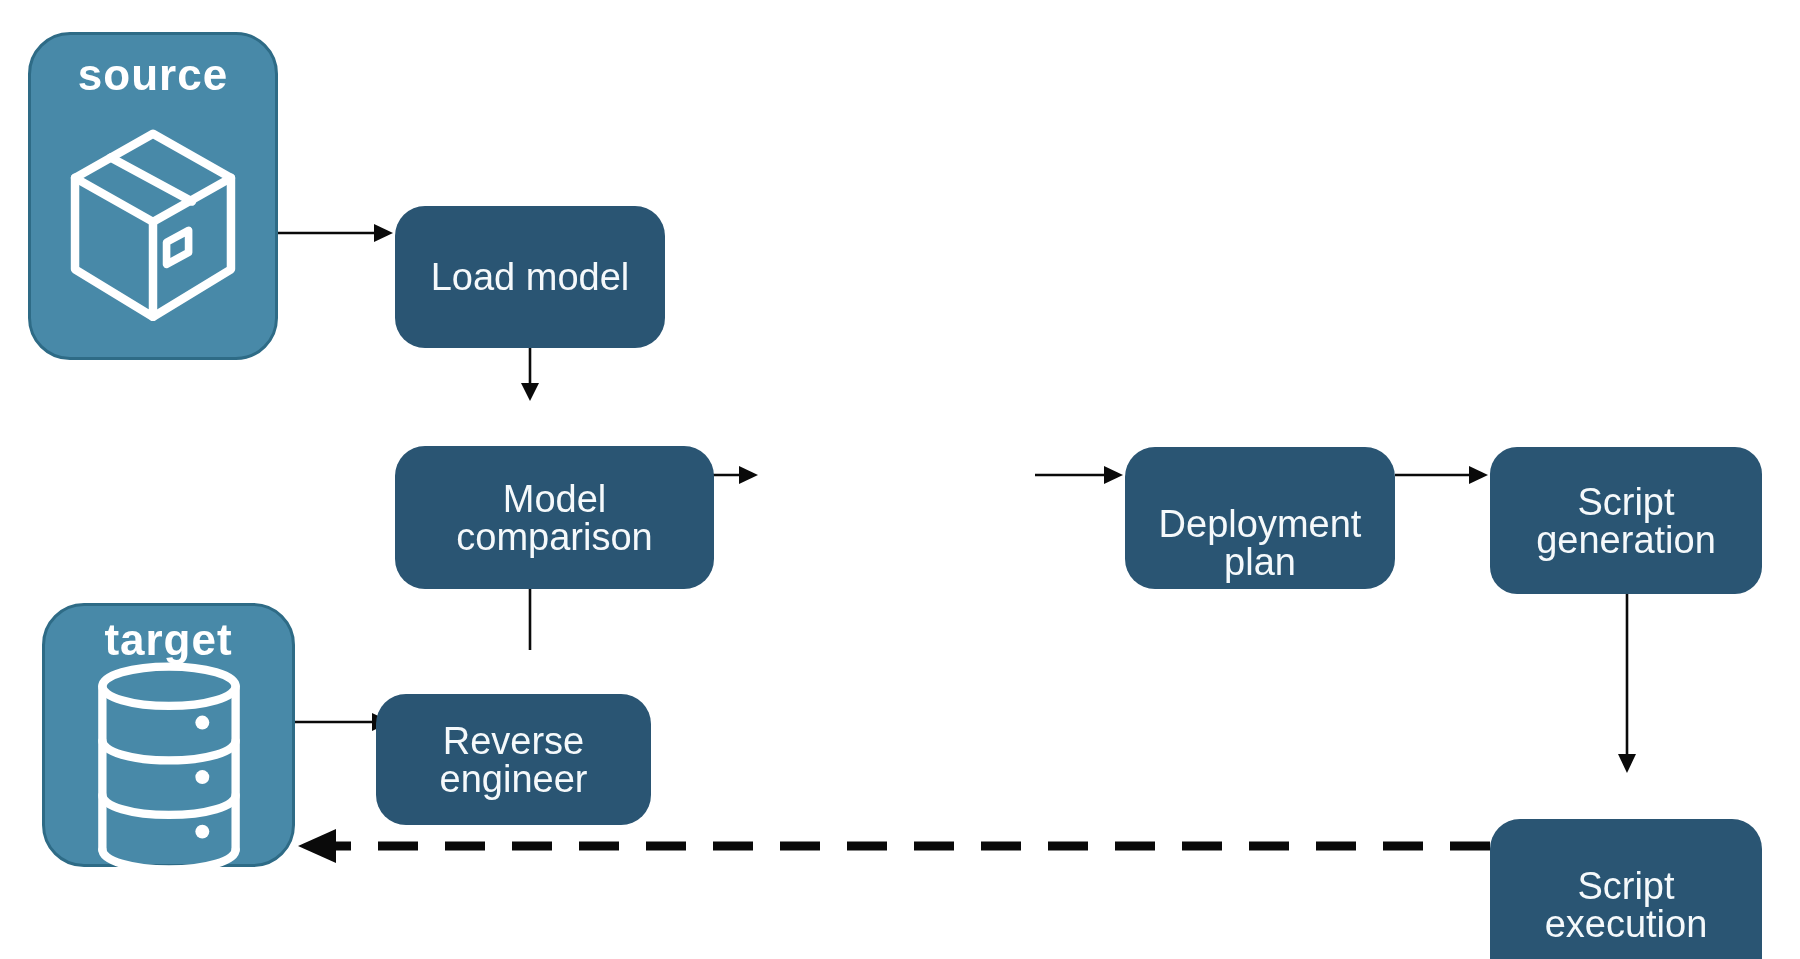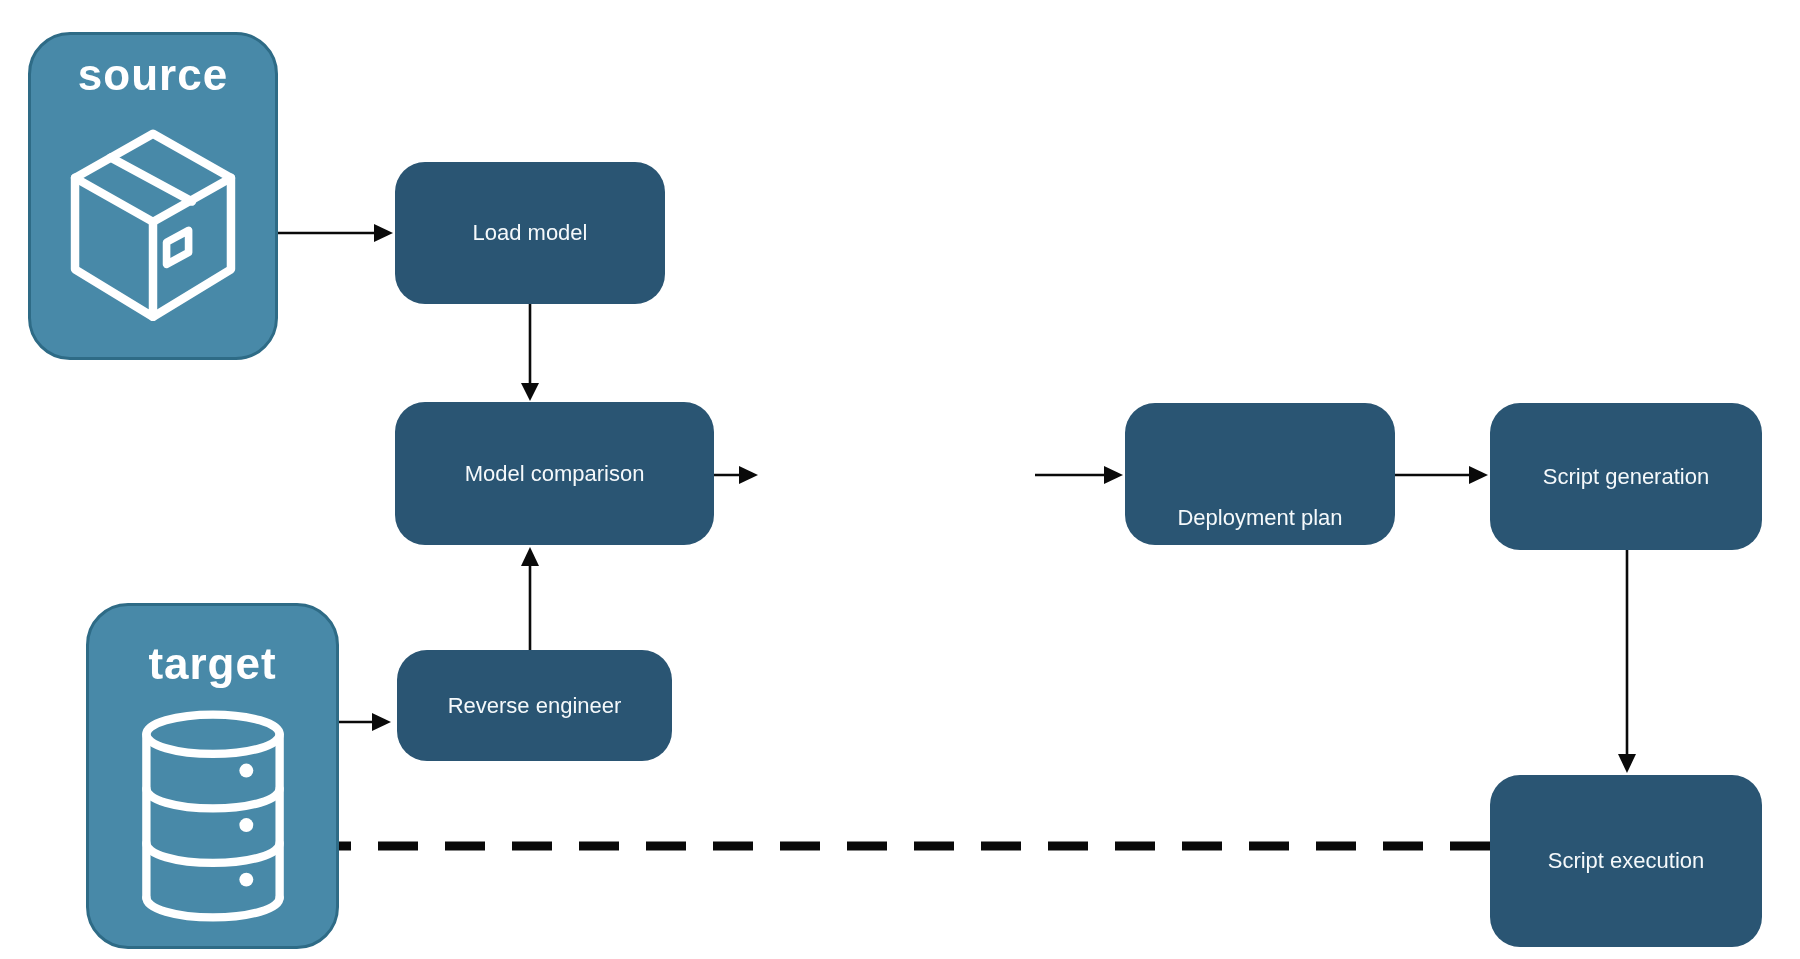--- a/index.html
+++ b/index.html
@@ -34,23 +34,24 @@
     box-sizing: border-box;
   }
   .process {
     background: var(--process-fill, #2A5573);
     border-radius: 30px;
     display: flex;
     align-items: center;
     justify-content: center;
     text-align: center;
     color: var(--label-text, #F5F9FB);
-    font-size: 22px;
+    font-size: 38px;
     line-height: 38px;
     padding: 8px 26px;
+    margin-top: 44px;
   }
   .container-node {
     background: var(--container-fill, #4889A8);
     border: 3px solid var(--container-border, #2E6B86);
     border-radius: 42px;
     display: flex;
     flex-direction: column;
     align-items: center;
     color: #FFFFFF;
   }
@@ -131,21 +132,21 @@
         <path d="M6,30 V84 L52,112 V56"></path>
         <path d="M98,30 V84 L52,112"></path>
 
         <path d="M27,18 L75,44"></path>
 
         <path d="M60,68 L73,61 L73,74 L60,81 Z" stroke-width="4.5"></path>
       </svg>
     </div>
   </div>
 
-  <div class="node container-node" style="left:42px; top:603px; width:253px; height:346px; padding-top:36px;margin-left:44px;">
+  <div class="node container-node" style="left:42px; top:603px; width:253px; height:264px; padding-top:12px;">
     <div class="container-label">target</div>
     <div class="icon-wrap">
       <svg width="152" height="212" viewBox="0 0 100 140" fill="none" stroke="#FFFFFF" stroke-width="5.5" stroke-linecap="round">
         <ellipse cx="50" cy="16" rx="44" ry="13"></ellipse>
         <path d="M6,16 V124"></path>
         <path d="M94,16 V124"></path>
         <path d="M6,124 A44,13 0 0 0 94,124"></path>
         <path d="M6,52 A44,13 0 0 0 94,52"></path>
         <path d="M6,88 A44,13 0 0 0 94,88"></path>
         <circle cx="72" cy="40" r="4.6" fill="#FFFFFF" stroke="none"></circle>
@@ -161,25 +162,25 @@
 
   <div class="node process" style="left:395px; top:402px; width:319px; height:143px;">
     <span>Model comparison</span>
   </div>
 
 
   <div class="node process" style="left:1125px; top:403px; width:270px; height:142px;align-items:flex-end;">
     <span>Deployment plan</span>
   </div>
 
-  <div class="node process" style="left:1490px; top:403px; width:272px; height:147px;">
+  <div class="node process" style="left:1490px; top:403px; width:272px; height:147px;border-radius:27px;">
     <span>Script generation</span>
   </div>
 
-  <div class="node process" style="left:397px; top:650px; width:275px; height:111px;">
+  <div class="node process" style="left:376px; top:650px; width:275px; height:131px;">
     <span>Reverse engineer</span>
   </div>
 
   <div class="node process" style="left:1490px; top:775px; width:272px; height:172px;">
     <span>Script execution</span>
   </div>
 
 </div>
 
 </body></html>

